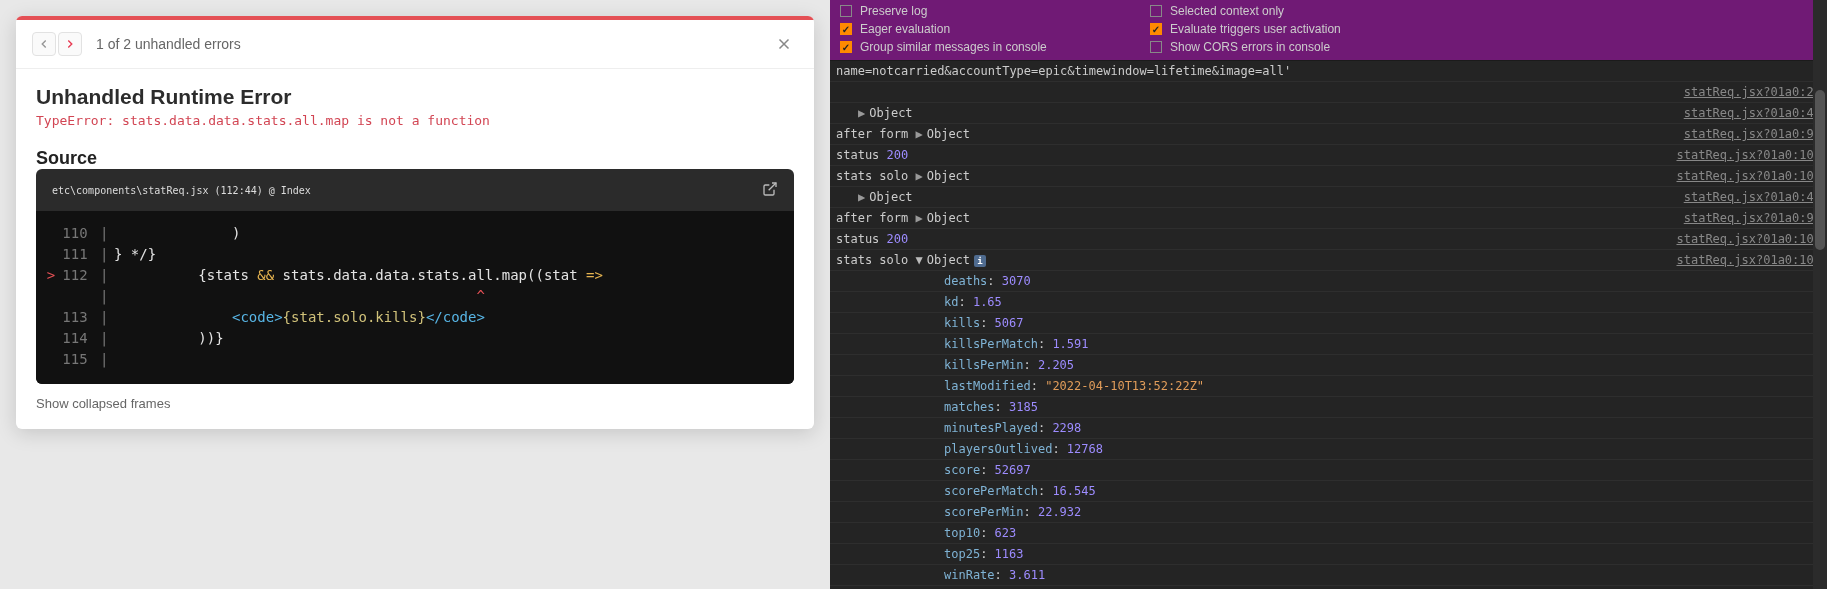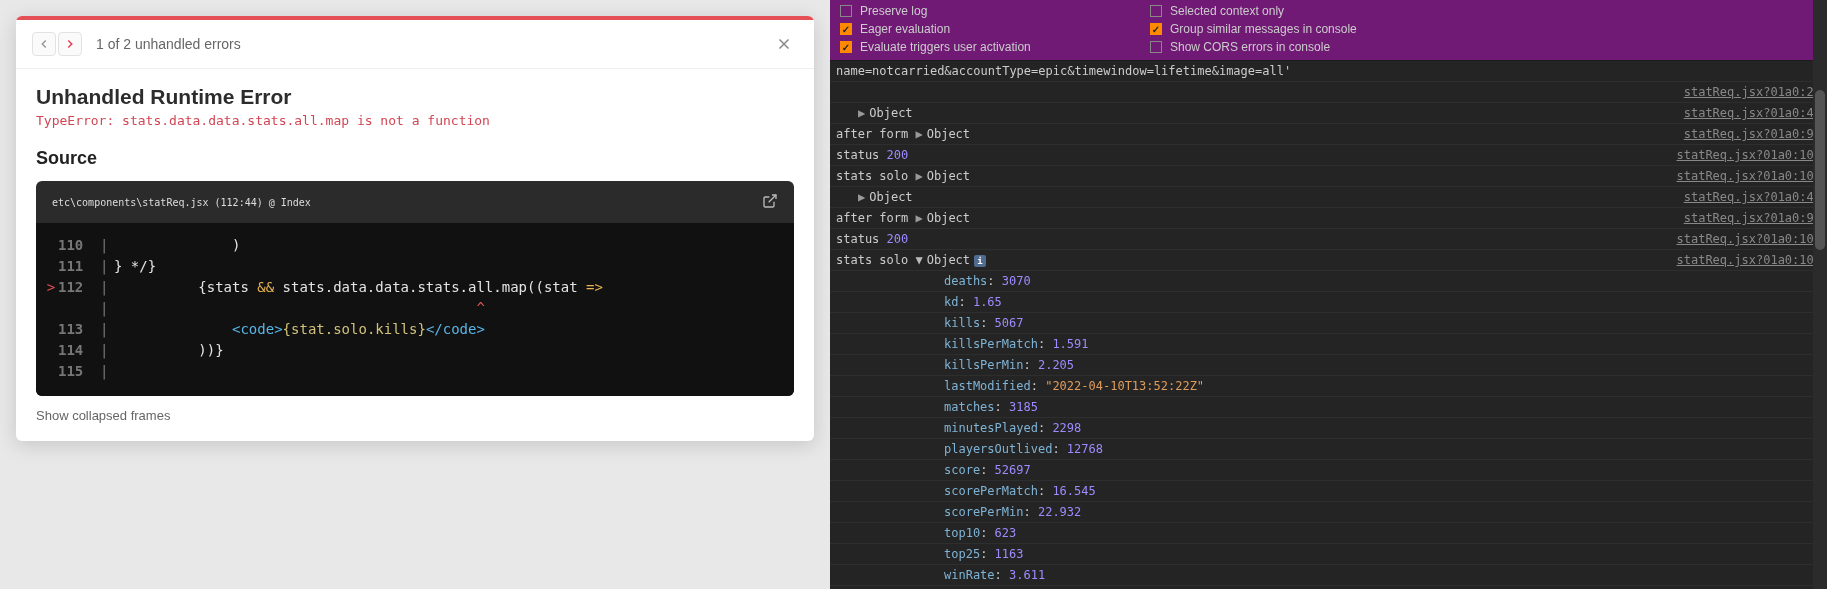--- a/index.html
+++ b/index.html
@@ -48,21 +48,21 @@
   cursor: pointer;
 }
 .error-body { padding: 8px 20px 18px; }
 .error-title { font-size: 21px; font-weight: 700; color: #2c2c2c; margin: 8px 0 4px; }
 .error-message {
   font-family: "Consolas", "Menlo", monospace;
   font-size: 13px;
   color: #d24553;
   margin-bottom: 20px;
 }
-.source-heading { font-size: 18px; font-weight: 700; color: #222; margin-bottom: 12px; }
+.source-heading { font-size: 18px; font-weight: 700; color: #222; }
 .source-block {
   background: #2b2b2b;
   border-radius: 6px;
   overflow: hidden;
 }
 .source-path {
   display: flex;
   align-items: center;
   justify-content: space-between;
   padding: 12px 16px;
@@ -73,21 +73,21 @@
 .open-ext { color: #bbb; }
 .code-block {
   background: #111;
   font-family: "Consolas","Menlo",monospace;
   font-size: 14px;
   line-height: 21px;
   padding: 12px 8px 14px;
 }
 .code-line { display: flex; white-space: pre; }
 .gutter-mark { width: 14px; text-align: center; color: #e45055; }
-.line-num { width: 42px; text-align: left; color: #777; padding-right: 8px; font-weight: bold; }
+.line-num { width: 42px; text-align: center; color: #777; padding-right: 8px; }
 .gutter-sep { width: 14px; color: #777; }
 .code-txt { color: #e4e4e4; }
 .tok-op { color: #e6b450; }
 .tok-caret { color: #e45055; }
 .tok-tag { color: #58b6e6; }
 .tok-jsxc { color: #d1c27a; }
 .collapsed-frames {
   color: #666;
   font-size: 13px;
   margin-top: 12px;
@@ -226,25 +226,25 @@
       <label class="dt-opt">
         <span class="dt-check"></span>
         <span>Selected context only</span>
       </label>
       <label class="dt-opt">
         <span class="dt-check checked"></span>
         <span>Eager evaluation</span>
       </label>
       <label class="dt-opt">
         <span class="dt-check checked"></span>
+        <span>Evaluate triggers user activation</span>
+      </label>
+      <label class="dt-opt">
+        <span class="dt-check checked"></span>
         <span>Group similar messages in console</span>
-      </label>
-      <label class="dt-opt">
-        <span class="dt-check checked"></span>
-        <span>Evaluate triggers user activation</span>
       </label>
       <label class="dt-opt">
         <span class="dt-check"></span>
         <span>Show CORS errors in console</span>
       </label>
     </div>
   <div class="dt-console" id="dt-console">
       <div class="dt-row">
         <span class="msg">name=notcarried&amp;accountType=epic&amp;timewindow=lifetime&amp;image=all'</span>
       </div>

